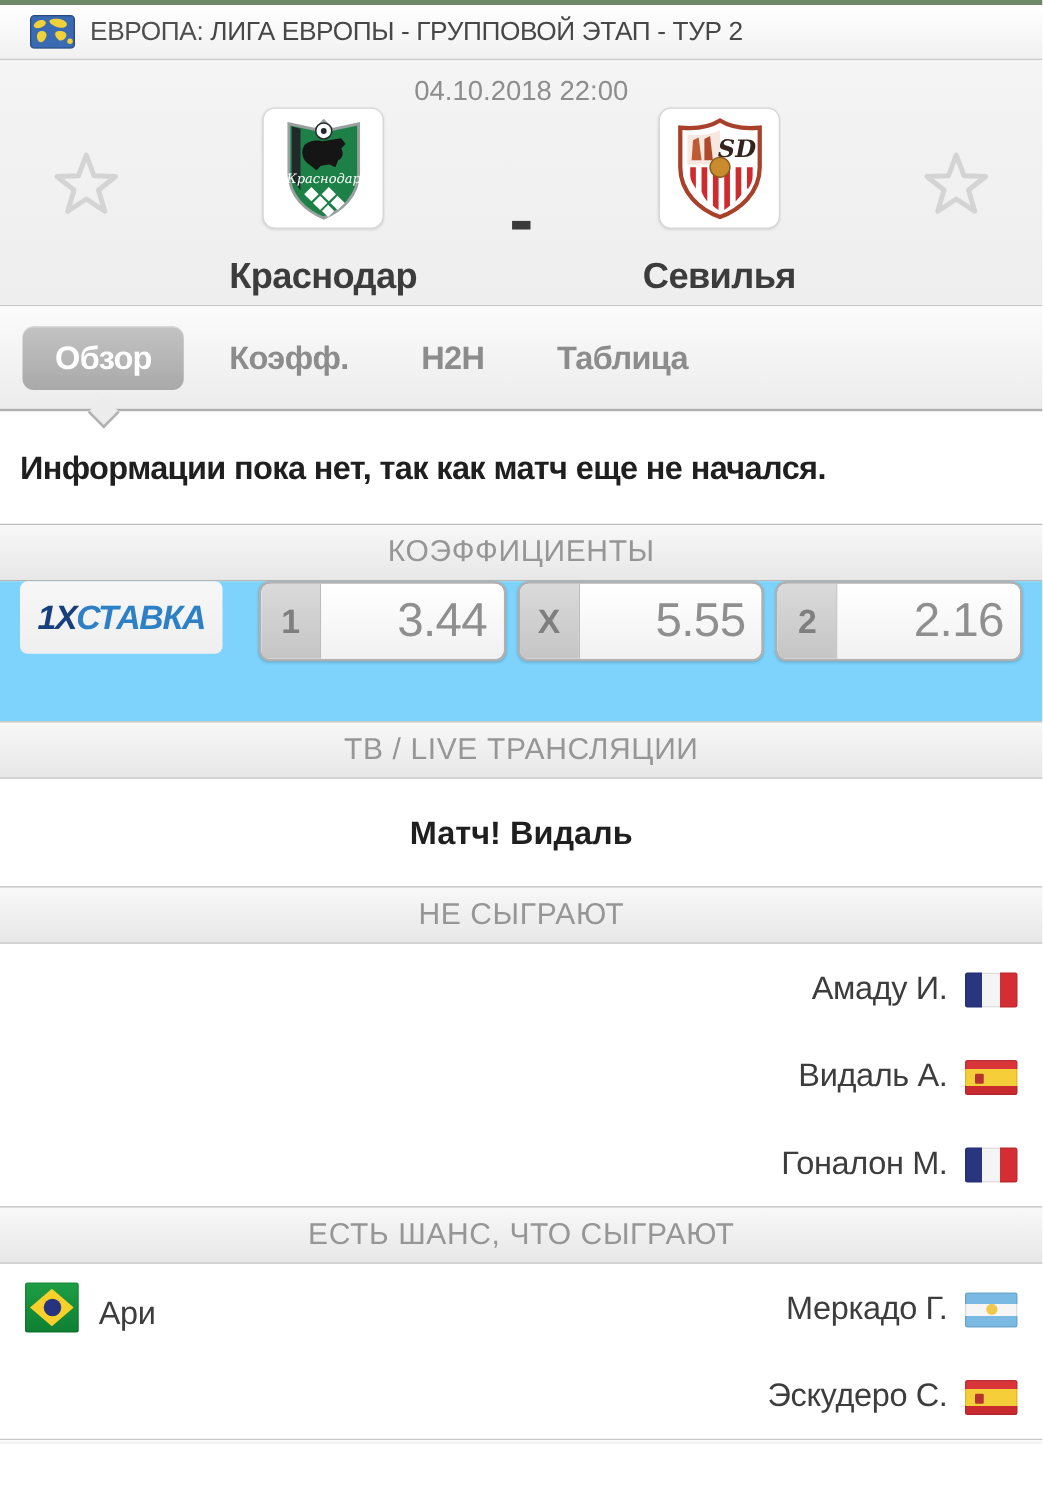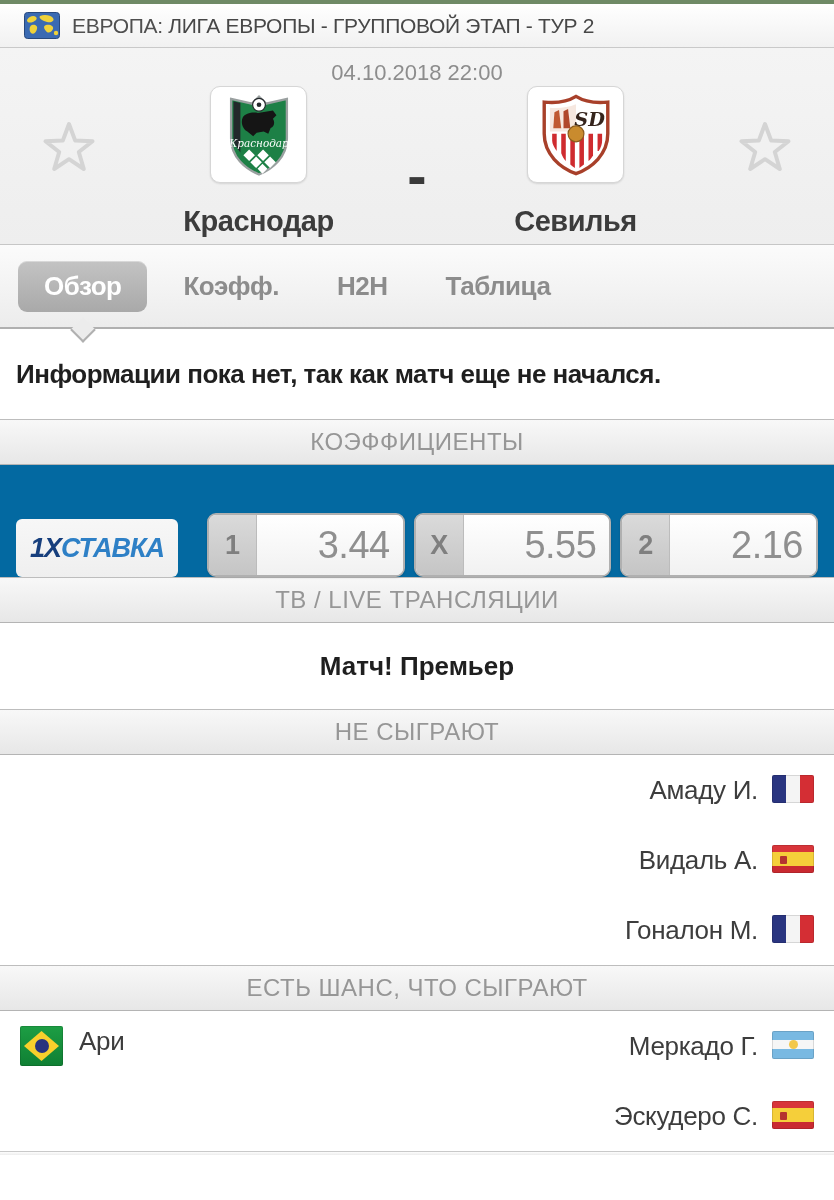--- a/index.html
+++ b/index.html
@@ -55,21 +55,21 @@
   
   .info-row { height:90px; display:flex; align-items:center; padding:0 16px;
     background:#ffffff; font-size:26px; font-weight:bold; color:#1f1f1f; letter-spacing:-0.5px; }
   .sec-h {
     height:46px; display:flex; align-items:center; justify-content:center;
     background:linear-gradient(#f8f8f8,#e7e7e7);
     border-top:1px solid #bdbdbd; border-bottom:1px solid #b4b4b4;
     font-size:24px; color:#969696; letter-spacing:0.5px;
   }
   
-  .odds-row { height:112px; background:#0369a1; display:flex; align-items:flex-end; padding:0 16px; }
+  .odds-row { height:112px; background:#7dd3fc; display:flex; align-items:flex-start; padding:0 16px; }
   .bookmaker {
     width:162px; height:58px; background:linear-gradient(#f7f7f7,#efefef); border-radius:6px;
     display:flex; align-items:center; justify-content:center; margin-right:20px;
     font-style:italic; font-weight:bold; font-size:27px; letter-spacing:-1px;
   }
   .bk1 { color:#173f7d; } .bk2 { color:#2e80c6; }
   .odd-btn {
     flex:1 1 0; height:64px; margin-left:9px; display:flex; align-items:stretch;
     border:2px solid #b0b0b0; border-radius:9px; overflow:hidden; background:#fff;
     box-shadow:0 1px 2px rgba(0,0,0,0.15);
@@ -81,21 +81,21 @@
   }
   .odd-value {
     flex:1; display:flex; align-items:center; justify-content:flex-end; padding-right:13px;
     background:linear-gradient(#ffffff,#f1f1f1); font-size:38px; color:#8f8f8f; letter-spacing:-0.5px;
   }
   .tv-row { height:86px; display:flex; align-items:center; justify-content:center;
     background:#ffffff; font-size:26px; font-weight:bold; color:#1f1f1f; }
   
   .players { background:#ffffff; }
   .p-row { height:70px; display:flex; align-items:center; padding:0 20px; }
-  .p-cell { flex:1 1 0; display:flex; align-items:flex-start; }
+  .p-cell { flex:1 1 0; display:flex; align-items:flex-end; }
   .p-cell.right { justify-content:flex-end; }
   .p-name { font-size:26px; color:#3d3d3d; letter-spacing:-0.3px; }
   .p-cell.right .p-name { margin-right:14px; }
   .p-cell.left .p-name { margin-left:16px; }
   
   .flag { width:42px; height:28px; border-radius:2px; position:relative; overflow:hidden;
     box-shadow:inset 0 0 0 1px rgba(0,0,0,0.12); flex:0 0 auto; }
   .flag[data-flag="fr"] { background:linear-gradient(to right,#2a3580 0 33%,#f4f4f4 33% 66%,#d42e34 66% 100%); }
   .flag[data-flag="es"] { background:linear-gradient(to bottom,#d8353a 0 26%,#f5cf3a 26% 74%,#c92a30 74% 100%); }
   .flag[data-flag="es"]::after { content:""; position:absolute; left:8px; top:11px; width:7px; height:8px;
@@ -235,21 +235,21 @@
     <span class="odd-label">2</span>
     <span class="odd-value">2.16</span>
   </div>
 </div>
 
 <div class="sec-h">
   <span>ТВ / LIVE ТРАНСЛЯЦИИ</span>
 </div>
 
 <div class="tv-row">
-  <span>Матч! Премьер</span>
+  <span>Матч! Видаль</span>
 </div>
 
 <div class="sec-h">
   <span>НЕ СЫГРАЮТ</span>
 </div>
 
 <div class="players">
   <div class="p-row">
     <div class="p-cell left"></div>
     <div class="p-cell right">

